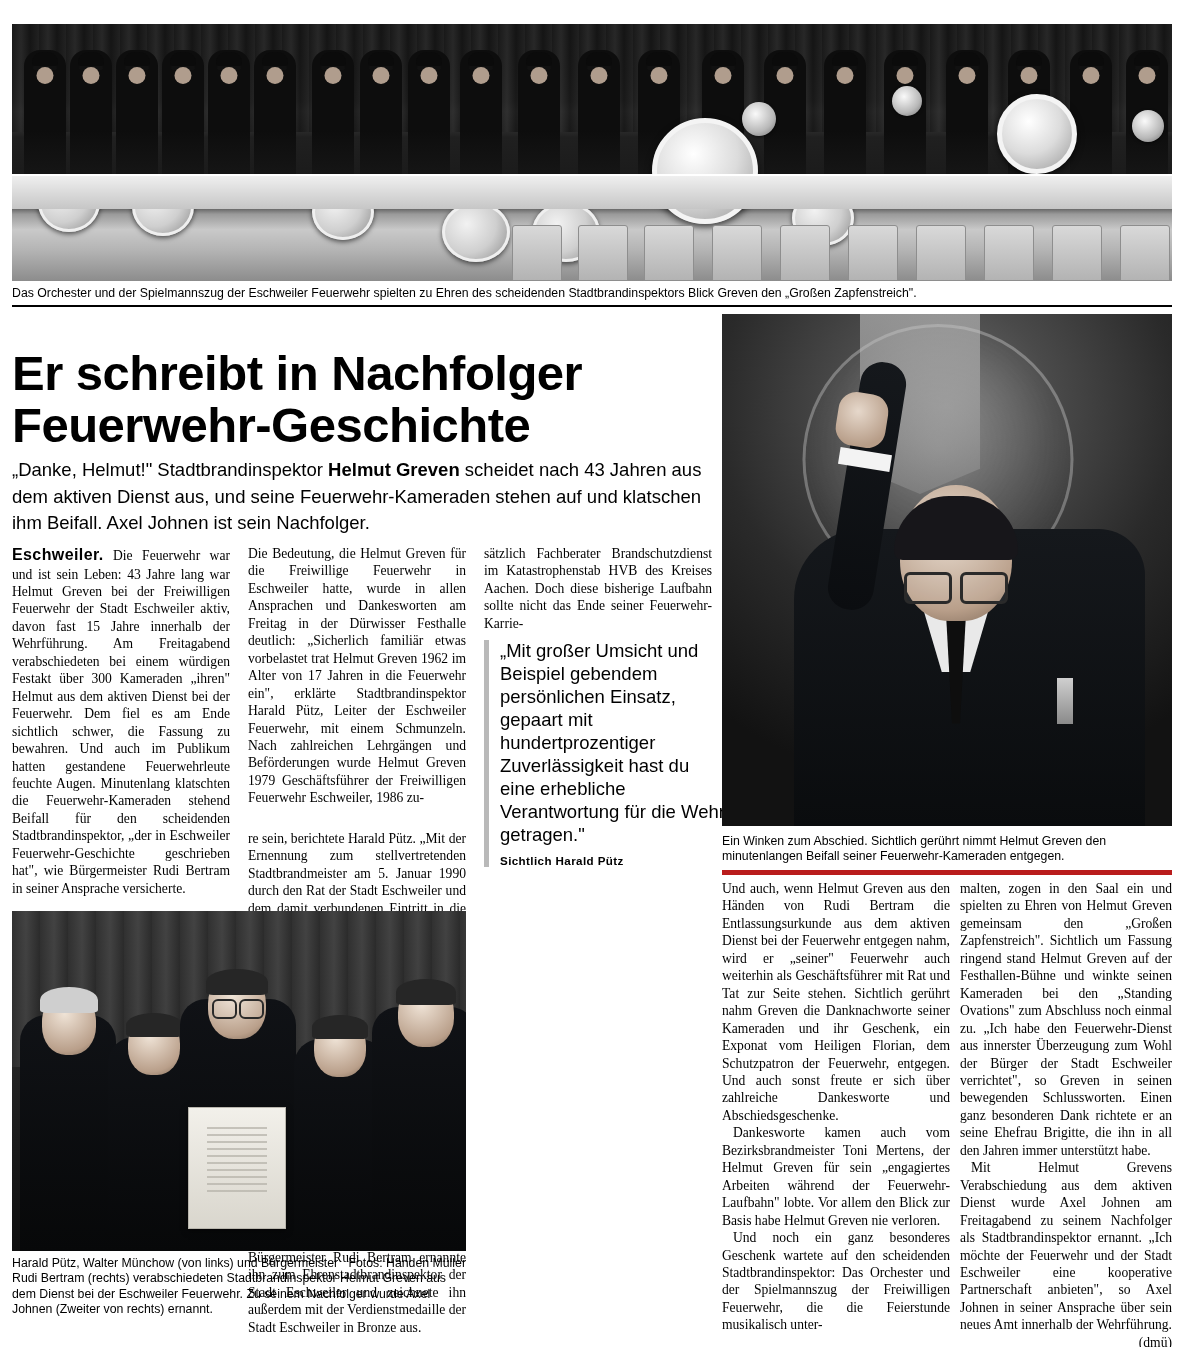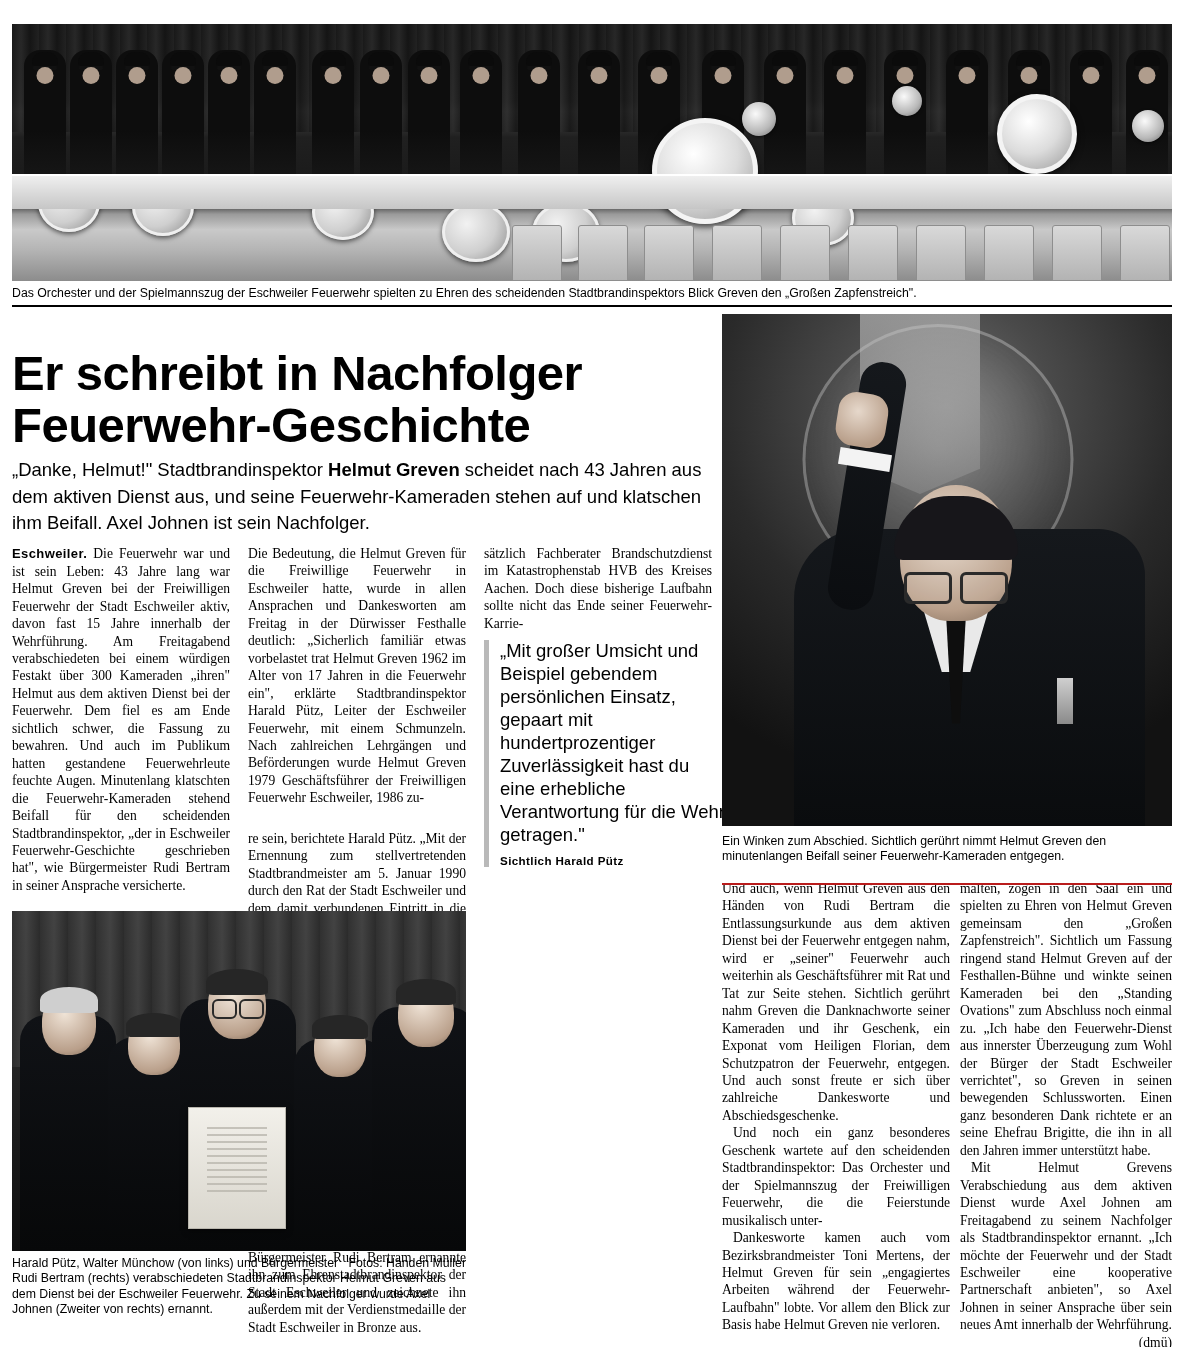--- a/index.html
+++ b/index.html
@@ -105,21 +105,21 @@
   .col{
     position:absolute;
     font-size:13.6px;line-height:1.285;
     text-align:justify;
     -webkit-hyphens:auto;hyphens:auto;
   }
   .col p{margin:0;text-indent:11px;}
   .col p.first{text-indent:0;}
   .dateline{
     font-family:"Liberation Sans", sans-serif;
-    font-weight:bold;font-size:13px;letter-spacing:.4px;
+    font-weight:bold;font-size:16px;letter-spacing:.4px;
   }
 
   #col1{left:12px;top:545px;width:218px;}
   #col2{left:248px;top:545px;width:218px;}
   #col3{left:484px;top:545px;width:228px;height:85px;overflow:hidden;}
   #col4{left:722px;top:880px;width:228px;}
   #col5{left:960px;top:880px;width:212px;}
   #col2b{left:248px;top:830px;width:218px;}
 
   
@@ -212,21 +212,21 @@
     width:64px;height:74px;background:#e9e9e9;
     clip-path:polygon(50% 0,100% 18%,72% 100%,28% 100%,0 18%);
   }
   .rp-badge{
     position:absolute;right:22%;bottom:20%;
     width:16px;height:46px;background:linear-gradient(to bottom,#cfcfcf,#8a8a8a);
   }
 
   .right-caption{
     position:absolute;left:722px;top:834px;width:450px;
-    border-bottom:2px solid #b91c1c;padding-bottom:18px;
+    border-bottom:5px solid #b91c1c;padding-bottom:5px;
   }
 
   
   .group-photo{
     position:absolute;left:12px;top:911px;width:454px;height:340px;
     overflow:hidden;background:#1a1a1a;
   }
   .gp-bg{
     position:absolute;inset:0;
     background:linear-gradient(to bottom,#3a3a3a 0%,#262626 38%,#1a1a1a 70%,#0f0f0f 100%);
@@ -347,22 +347,22 @@
     <div class="attrib">Sichtlich Harald Pütz</div>
   </div>
 
   <div class="col" id="col2b">
     <p class="first">re sein, berichtete Harald Pütz. „Mit der Ernennung zum stellvertretenden Stadtbrandmeister am 5. Januar 1990 durch den Rat der Stadt Eschweiler und dem damit verbundenen Eintritt in die Wehrführung wurde eine weitere bedeutende Ära seiner Laufbahn begonnen", so der Leiter der Feuerwehr. „Mit großer Umsicht und Beispiel gebendem persönlichen Einsatz, gepaart mit hundertprozentiger Zuverlässigkeit hast du eine erhebliche Verantwortung für die Wehr mit einer derzeitigen Gesamtstärke von über 500 Männern und Frauen mitgetragen", sprach Harald Pütz den scheidenden Stadtbrandinspektor Helmut Greven an. Der aufbrandende Beifall der Feuerwehrkameraden bestätigte seine Worte.</p>
     <p>Zahlreiche Auszeichnungen in- und außerhalb Eschweilers hat Helmut Greven bereits erhalten, am Freitag kamen noch zwei weitere hinzu: Bürgermeister Rudi Bertram ernannte ihn zum Ehrenstadtbrandinspektor der Stadt Eschweiler und zeichnete ihn außerdem mit der Verdienstmedaille der Stadt Eschweiler in Bronze aus.</p>
   </div>
 
   <div class="col" id="col4">
     <p class="first">Und auch, wenn Helmut Greven aus den Händen von Rudi Bertram die Entlassungsurkunde aus dem aktiven Dienst bei der Feuerwehr entgegen nahm, wird er „seiner" Feuerwehr auch weiterhin als Geschäftsführer mit Rat und Tat zur Seite stehen. Sichtlich gerührt nahm Greven die Danknachworte seiner Kameraden und ihr Geschenk, ein Exponat vom Heiligen Florian, dem Schutzpatron der Feuerwehr, entgegen. Und auch sonst freute er sich über zahlreiche Dankesworte und Abschiedsgeschenke.</p>
+    <p>Dankesworte kamen auch vom Bezirksbrandmeister Toni Mertens, der Helmut Greven für sein „engagiertes Arbeiten während der Feuerwehr-Laufbahn" lobte. Vor allem den Blick zur Basis habe Helmut Greven nie verloren.</p>
     <p>Und noch ein ganz besonderes Geschenk wartete auf den scheidenden Stadtbrandinspektor: Das Orchester und der Spielmannszug der Freiwilligen Feuerwehr, die die Feierstunde musikalisch unter-</p>
-    <p>Dankesworte kamen auch vom Bezirksbrandmeister Toni Mertens, der Helmut Greven für sein „engagiertes Arbeiten während der Feuerwehr-Laufbahn" lobte. Vor allem den Blick zur Basis habe Helmut Greven nie verloren.</p>
   </div>
 
   <div class="col" id="col5">
     <p class="first">malten, zogen in den Saal ein und spielten zu Ehren von Helmut Greven gemeinsam den „Großen Zapfenstreich". Sichtlich um Fassung ringend stand Helmut Greven auf der Festhallen-Bühne und winkte seinen Kameraden bei den „Standing Ovations" zum Abschluss noch einmal zu. „Ich habe den Feuerwehr-Dienst aus innerster Überzeugung zum Wohl der Bürger der Stadt Eschweiler verrichtet", so Greven in seinen bewegenden Schlussworten. Einen ganz besonderen Dank richtete er an seine Ehefrau Brigitte, die ihn in all den Jahren immer unterstützt habe.</p>
     <p>Mit Helmut Grevens Verabschiedung aus dem aktiven Dienst wurde Axel Johnen am Freitagabend zu seinem Nachfolger als Stadtbrandinspektor ernannt. „Ich möchte der Feuerwehr und der Stadt Eschweiler eine kooperative Partnerschaft anbieten", so Axel Johnen in seiner Ansprache über sein neues Amt innerhalb der Wehrführung.</p>
     <p style="text-align:right;text-indent:0;">(dmü)</p>
   </div>
 
   <div class="right-photo">
     <div class="rp-bg"></div>

